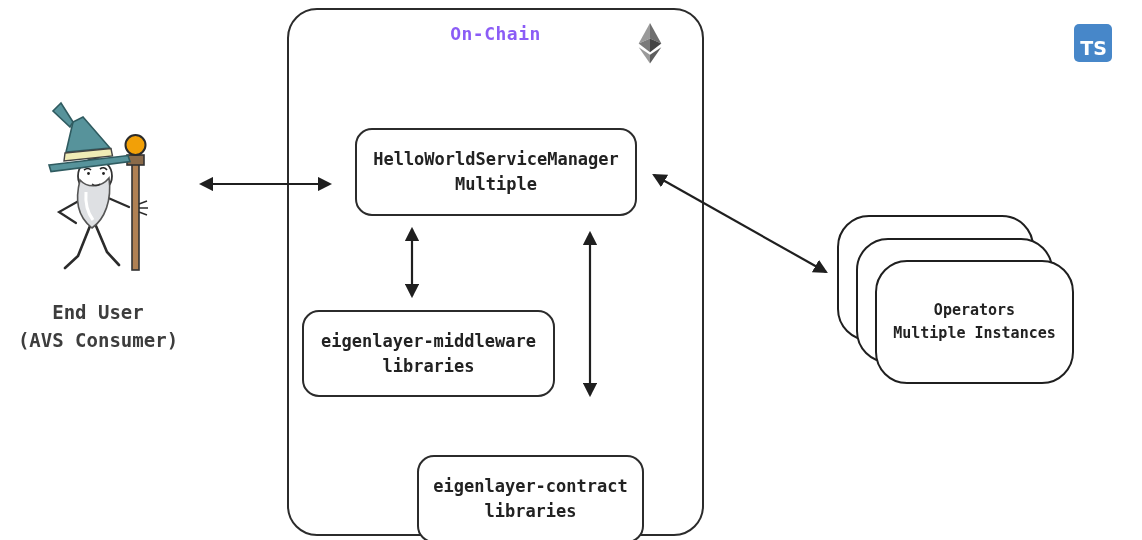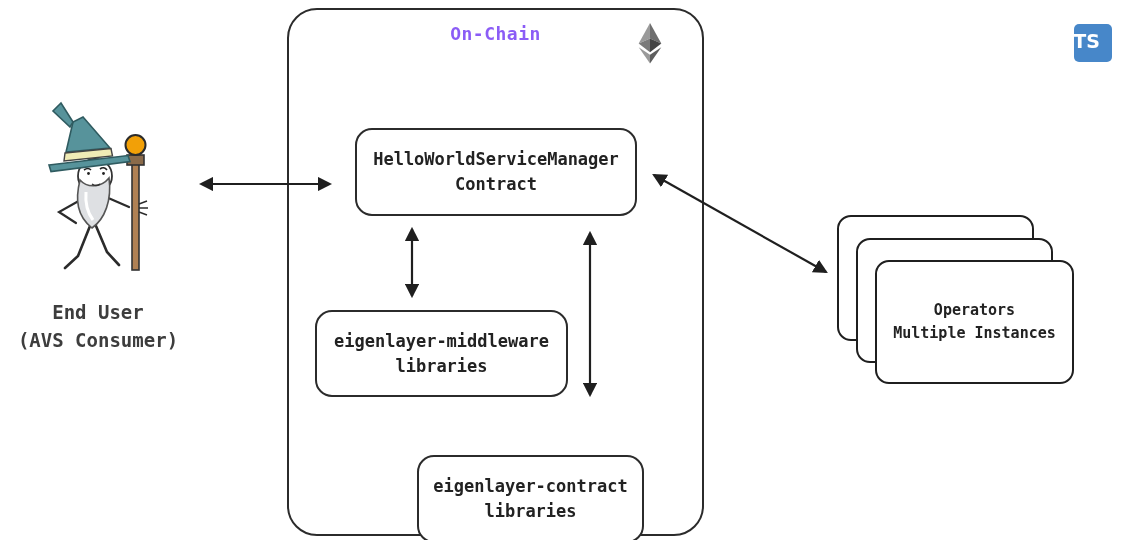--- a/index.html
+++ b/index.html
@@ -43,21 +43,21 @@
   .node .label {
     white-space: pre-line;
     font-size: 17px;
     font-weight: bold;
     line-height: 1.45;
     color: #222222;
   }
   .op-box {
     position: absolute;
     border: 2.4px solid #1f1f1f;
-    border-radius: 14px;
+    border-radius: 32px;
     background: #ffffff;
     display: flex;
     align-items: center;
     justify-content: center;
     text-align: center;
   }
   .op-box .label {
     white-space: pre-line;
     font-size: 15px;
     font-weight: bold;
@@ -80,21 +80,21 @@
     position: absolute;
     left: 1074px;
     top: 24px;
     width: 38px;
     height: 38px;
     border-radius: 5px;
     background: #4787C9;
     display: flex;
     align-items: flex-end;
     justify-content: flex-end;
-    padding: 7px;
+    padding: 0;
     box-sizing: border-box;
     z-index: 4;
   }
   #ts-badge span {
     font-family: "DejaVu Sans", "Liberation Sans", sans-serif;
     font-weight: bold;
     font-size: 19px;
     color: #ffffff;
     margin: 0 5px 4px 0;
     line-height: 1;
@@ -154,24 +154,24 @@
     <polygon points="12,1 1.5,20 12,15.3" fill="#9a9a9a"></polygon>
     <polygon points="12,1 22.5,20 12,15.3" fill="#6e6e6e"></polygon>
     <polygon points="1.5,20 12,28 12,15.3" fill="#7a7a7a"></polygon>
     <polygon points="22.5,20 12,28 12,15.3" fill="#454545"></polygon>
     <polygon points="1.5,23.5 12,30.5 12,38.5" fill="#9a9a9a"></polygon>
     <polygon points="22.5,23.5 12,30.5 12,38.5" fill="#5e5e5e"></polygon>
   </svg>
 
   <div class="node" style="left:355px; top:128px; width:278px; height:84px;">
     <div class="label">HelloWorldServiceManager
-Contract</div>
-  </div>
-
-  <div class="node" style="left:315px; top:310px; width:249px; height:83px;">
+Multiple</div>
+  </div>
+
+  <div class="node" style="left:302px; top:310px; width:249px; height:83px;">
     <div class="label">eigenlayer-middleware
 libraries</div>
   </div>
 
   <div class="node" style="left:417px; top:413px; width:223px; height:84px;margin-top:42px;">
     <div class="label">eigenlayer-contract
 libraries</div>
   </div>
 
 

